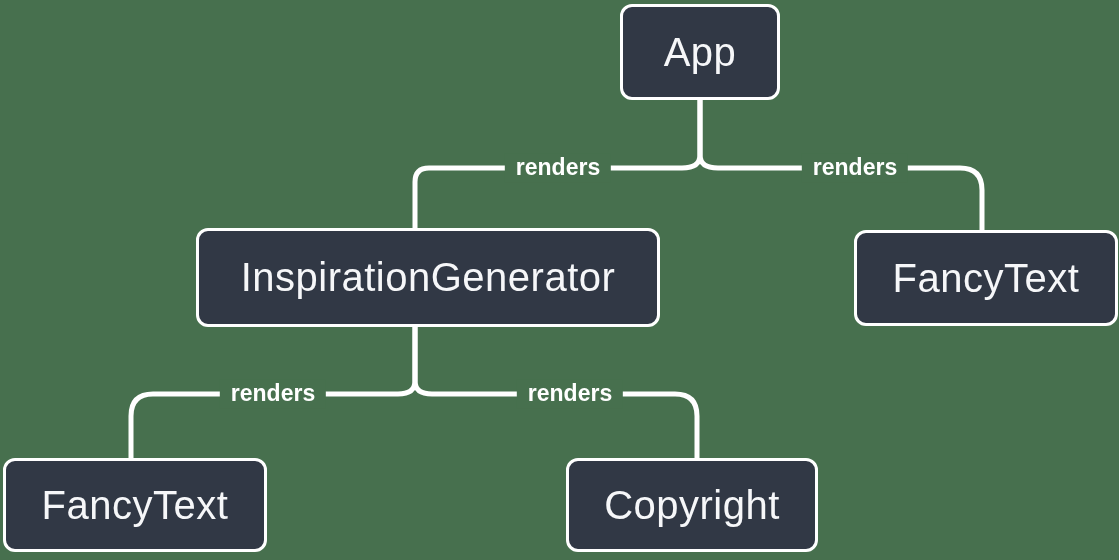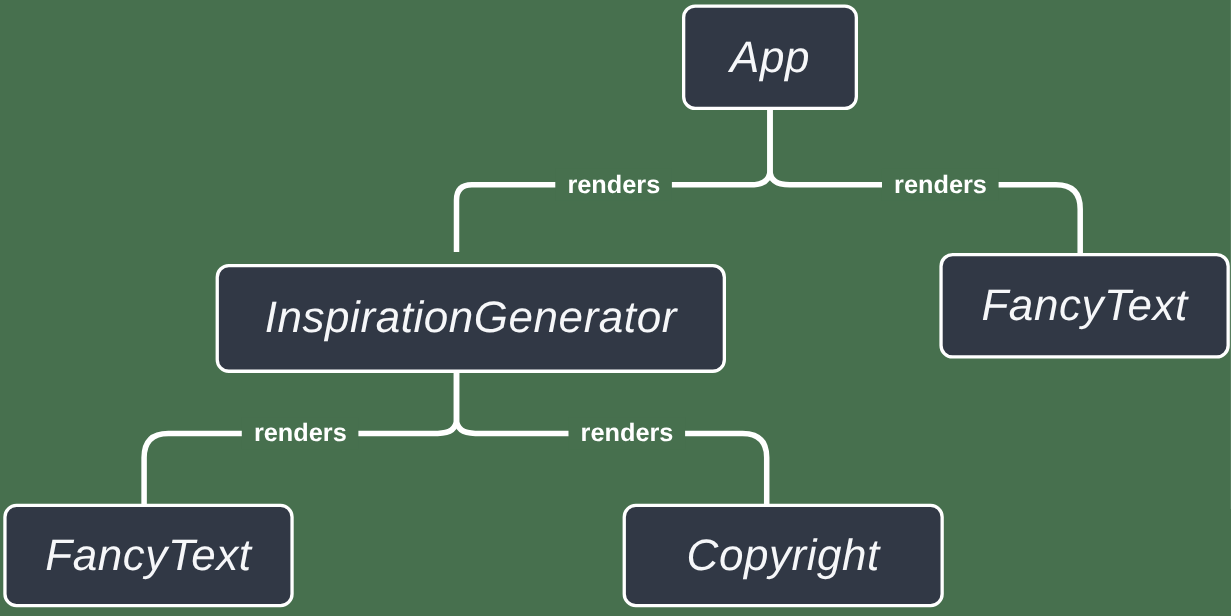--- a/index.html
+++ b/index.html
@@ -41,27 +41,26 @@
     justify-content: center;
     background: var(--node-bg);
     border: 3px solid var(--node-border);
     border-radius: 12px;
     color: var(--node-text);
     font-size: 40px;
     font-weight: 500;
     letter-spacing: 0.5px;
     white-space: nowrap;
     z-index: 2;
-    font-style: italic;
   }
   .node-app                  { left: 620px; top: 4px;   width: 160px; height: 96px; }
-  .node-inspiration          { left: 196px; top: 228px; width: 464px; height: 99px; margin-top: 12px; }
+  .node-inspiration          { left: 196px; top: 228px; width: 464px; height: 99px; }
   .node-fancy-text-top       { left: 854px; top: 230px; width: 264px; height: 96px; }
   .node-fancy-text-bottom    { left: 3px;   top: 458px; width: 264px; height: 94px; }
-  .node-copyright            { left: 566px; top: 458px; width: 292px; height: 94px; }
+  .node-copyright            { left: 566px; top: 458px; width: 252px; height: 94px; }
   .edge-label {
     position: absolute;
     transform: translate(-50%, -50%);
     background: var(--background);
     color: var(--edge-label-text);
     font-size: 23px;
     font-weight: 600;
     line-height: 1.1;
     padding: 2px 11px;
     white-space: nowrap;

